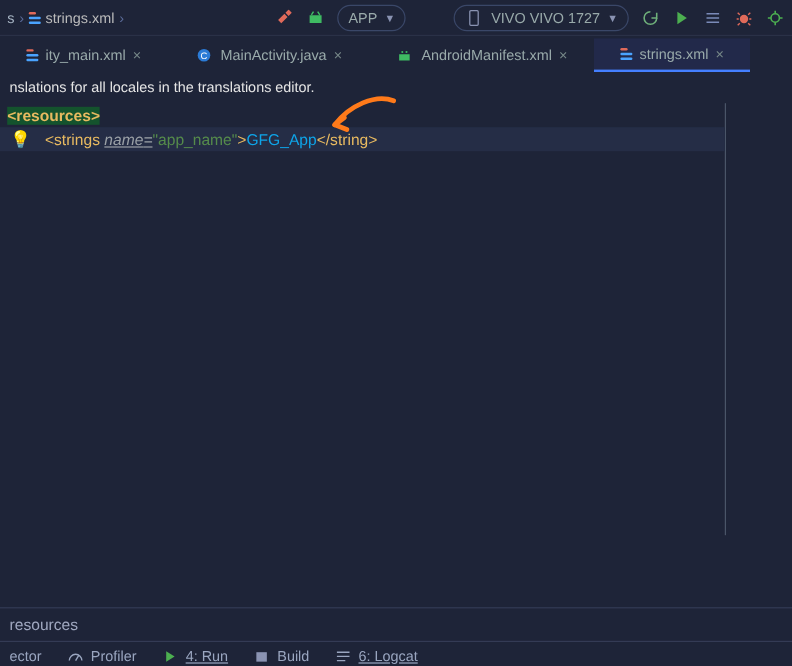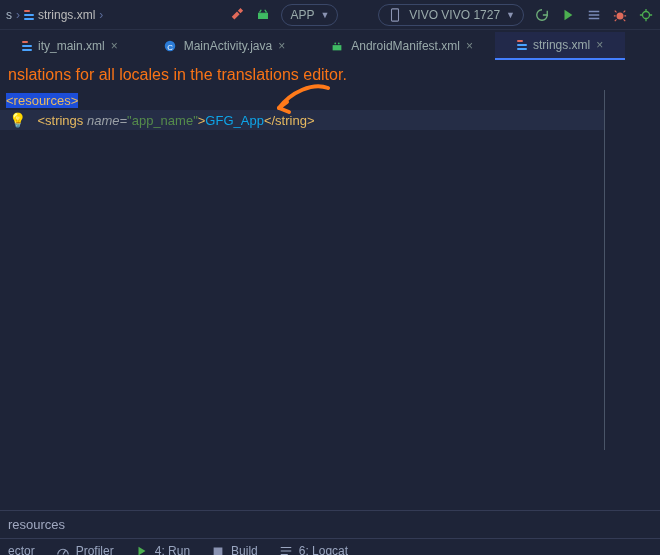--- a/index.html
+++ b/index.html
@@ -16,32 +16,32 @@
 .tbicon { width: 16px; height: 16px; display: inline-flex; align-items: center; justify-content: center; }
 .tbicon svg { width: 14px; height: 14px; }
 
 
 .tabrow { height: 30px; display: flex; align-items: flex-end; background: #1e2438; }
 .tab { height: 28px; display: flex; align-items: center; gap: 6px; padding: 0 22px; color: #9aa; font-size: 12px; }
 .tab.active { background: #22294a; border-bottom: 2px solid #447fff; }
 .tab .close { font-size: 12px; color: #788; }
 
 
-.hint { padding: 6px 8px; color: #f97316; font-size: 16px; }
+.hint { padding: 6px 8px; color: #e5e5e5; font-size: 12px; }
 
 
 .editor { font-family: Consolas, "Courier New", monospace; font-size: 13px; }
 .line { display: flex; align-items: center; height: 20px; padding-left: 6px; }
 .line.full { padding-left: 0; }
 .code-area { display: flex; position: relative; height: 360px; }
 .code-col { flex: 1; position: relative; }
 .rightpane { width: 56px; border-left: 1px solid #4a5568; }
-.hl-bg { background: #1d4ed8; display: inline-block; }
+.hl-bg { background: #14532d; display: inline-block; font-weight: bold; }
 .tag { color: #e8ba60; }
-.attr { color: #9aa0a6; font-style: italic; }
+.attr { color: #9aa0a6; font-style: italic; text-decoration: underline; }
 .str { color: #558b4b; }
 .txt { color: #0ea5e9; }
 .line2-bg { background: #252d46; width: 100%; height: 20px; display: flex; align-items: center; padding-left: 6px; }
 
 
 .bulb { color: #ffcf42; font-size: 14px; padding: 0 3px; }
 
 
 .arrow-svg { position: absolute; top: -8px; left: 273px; }
 

